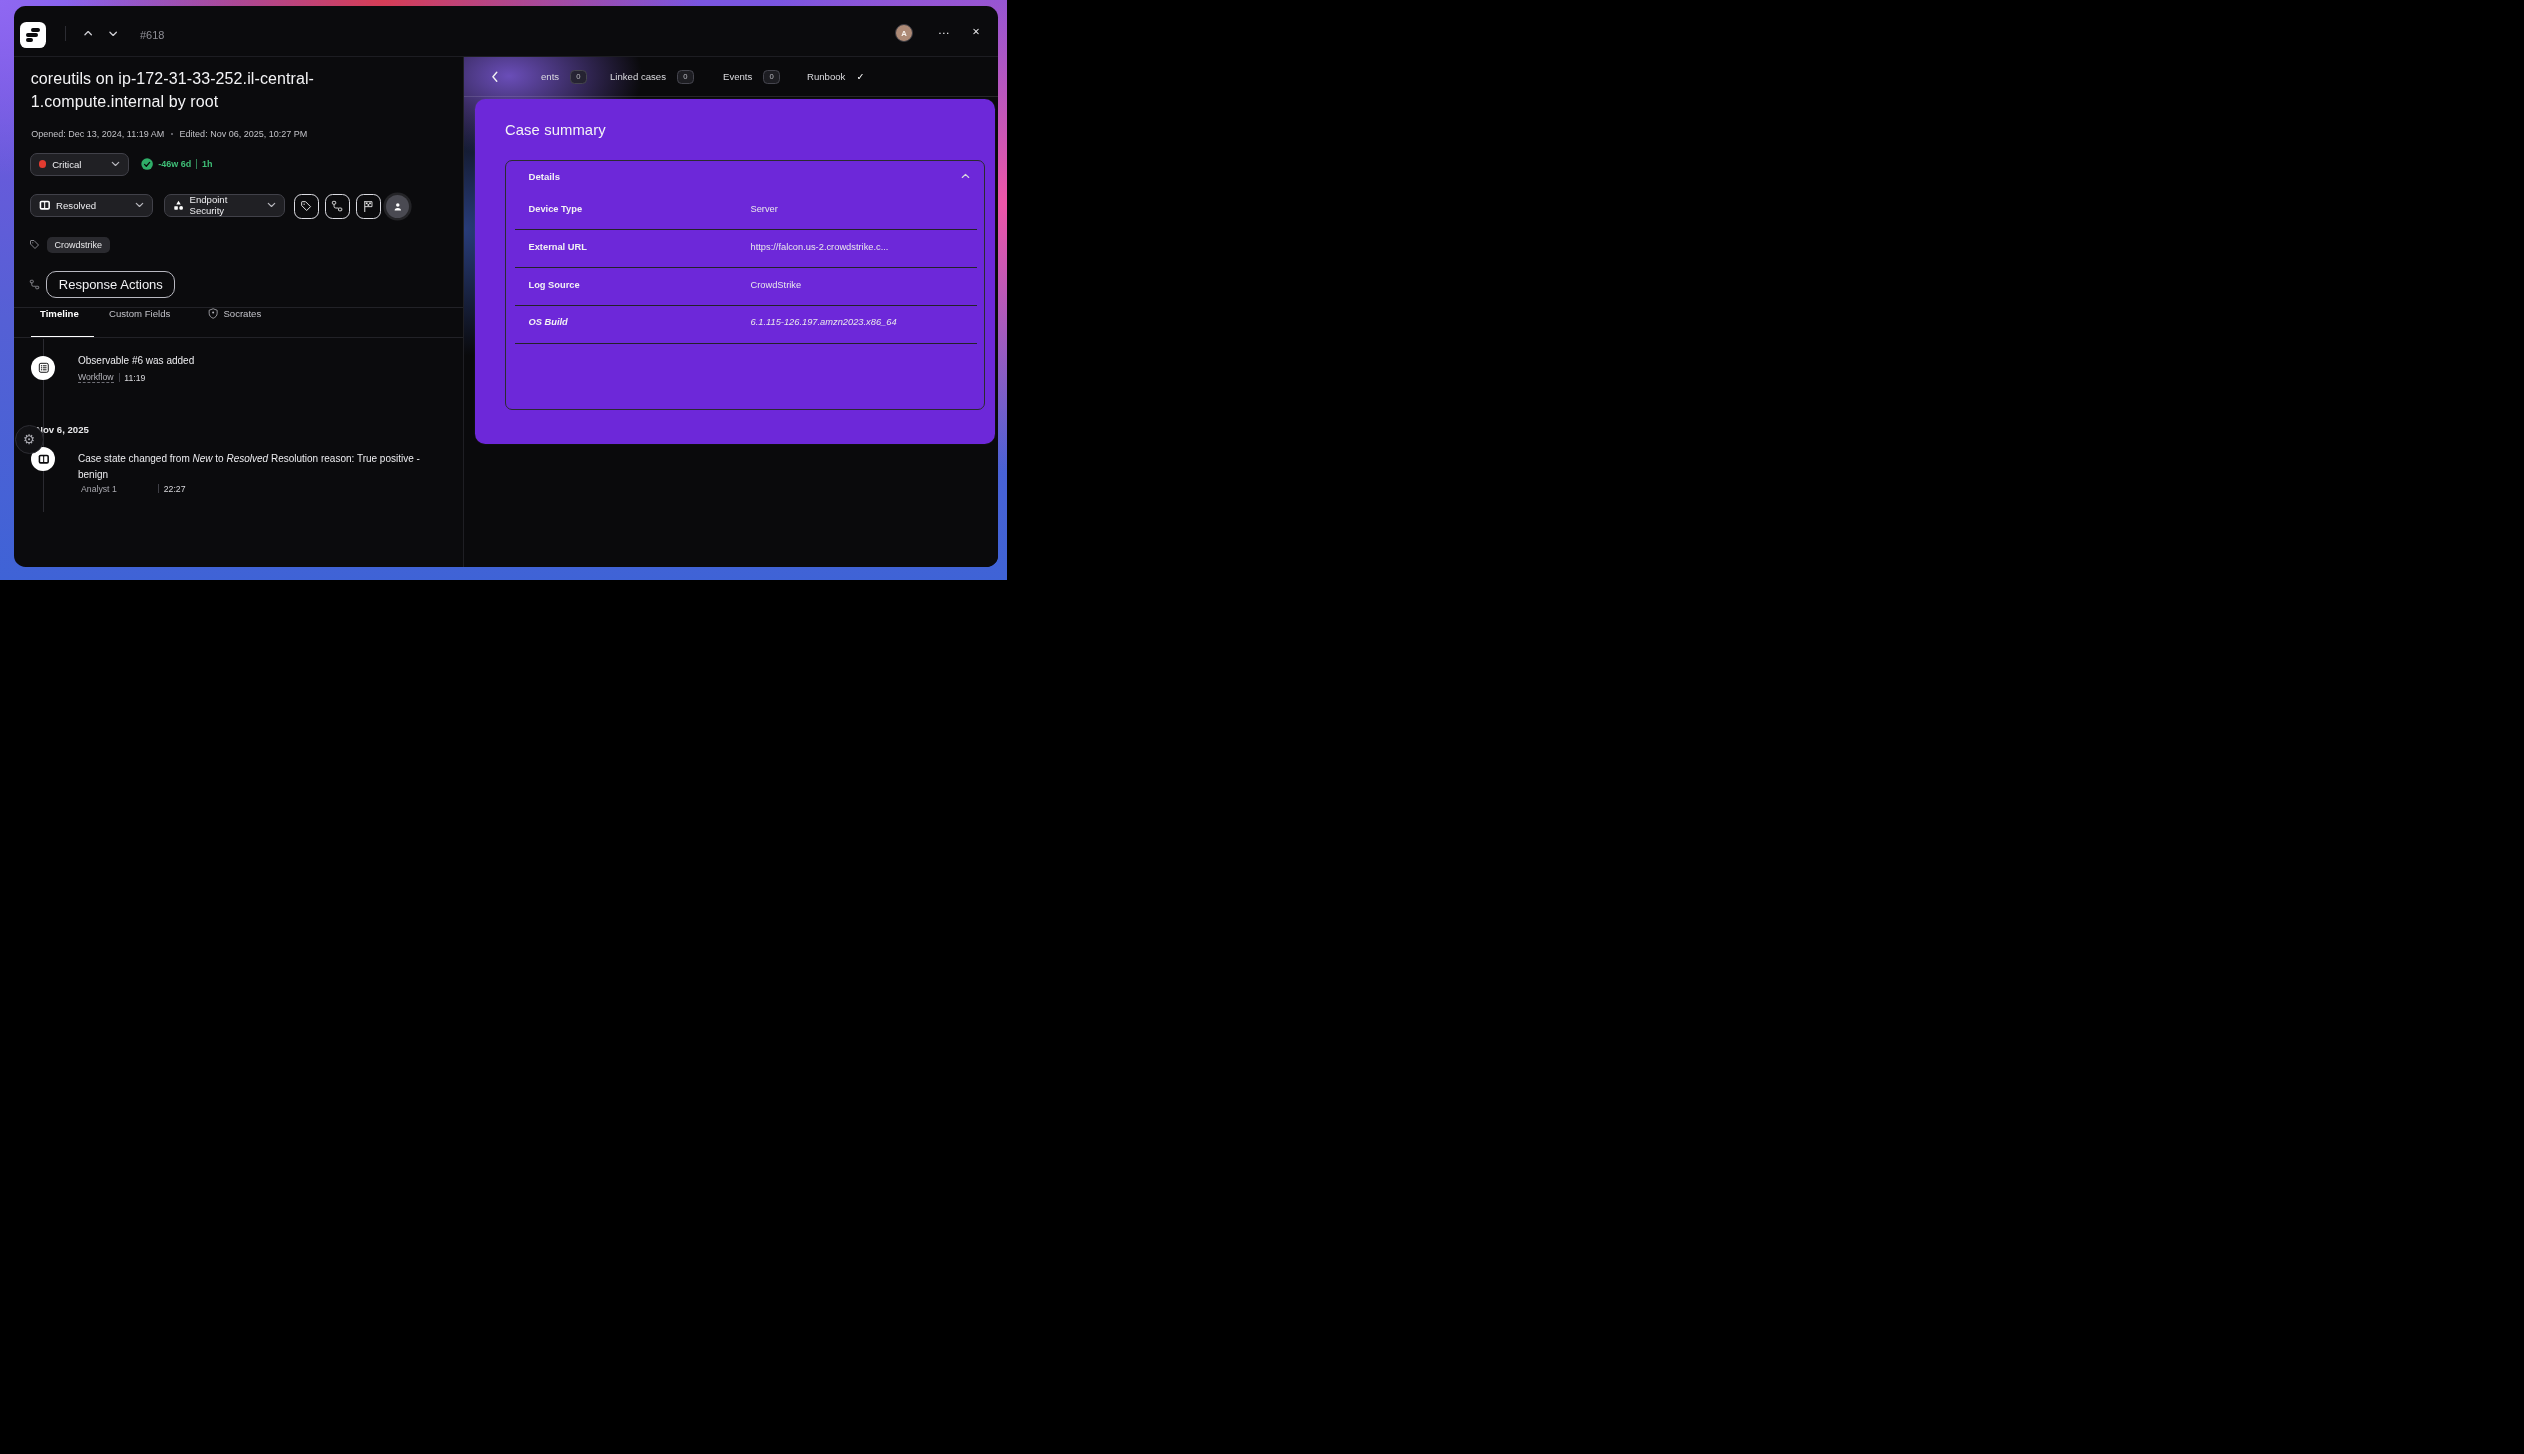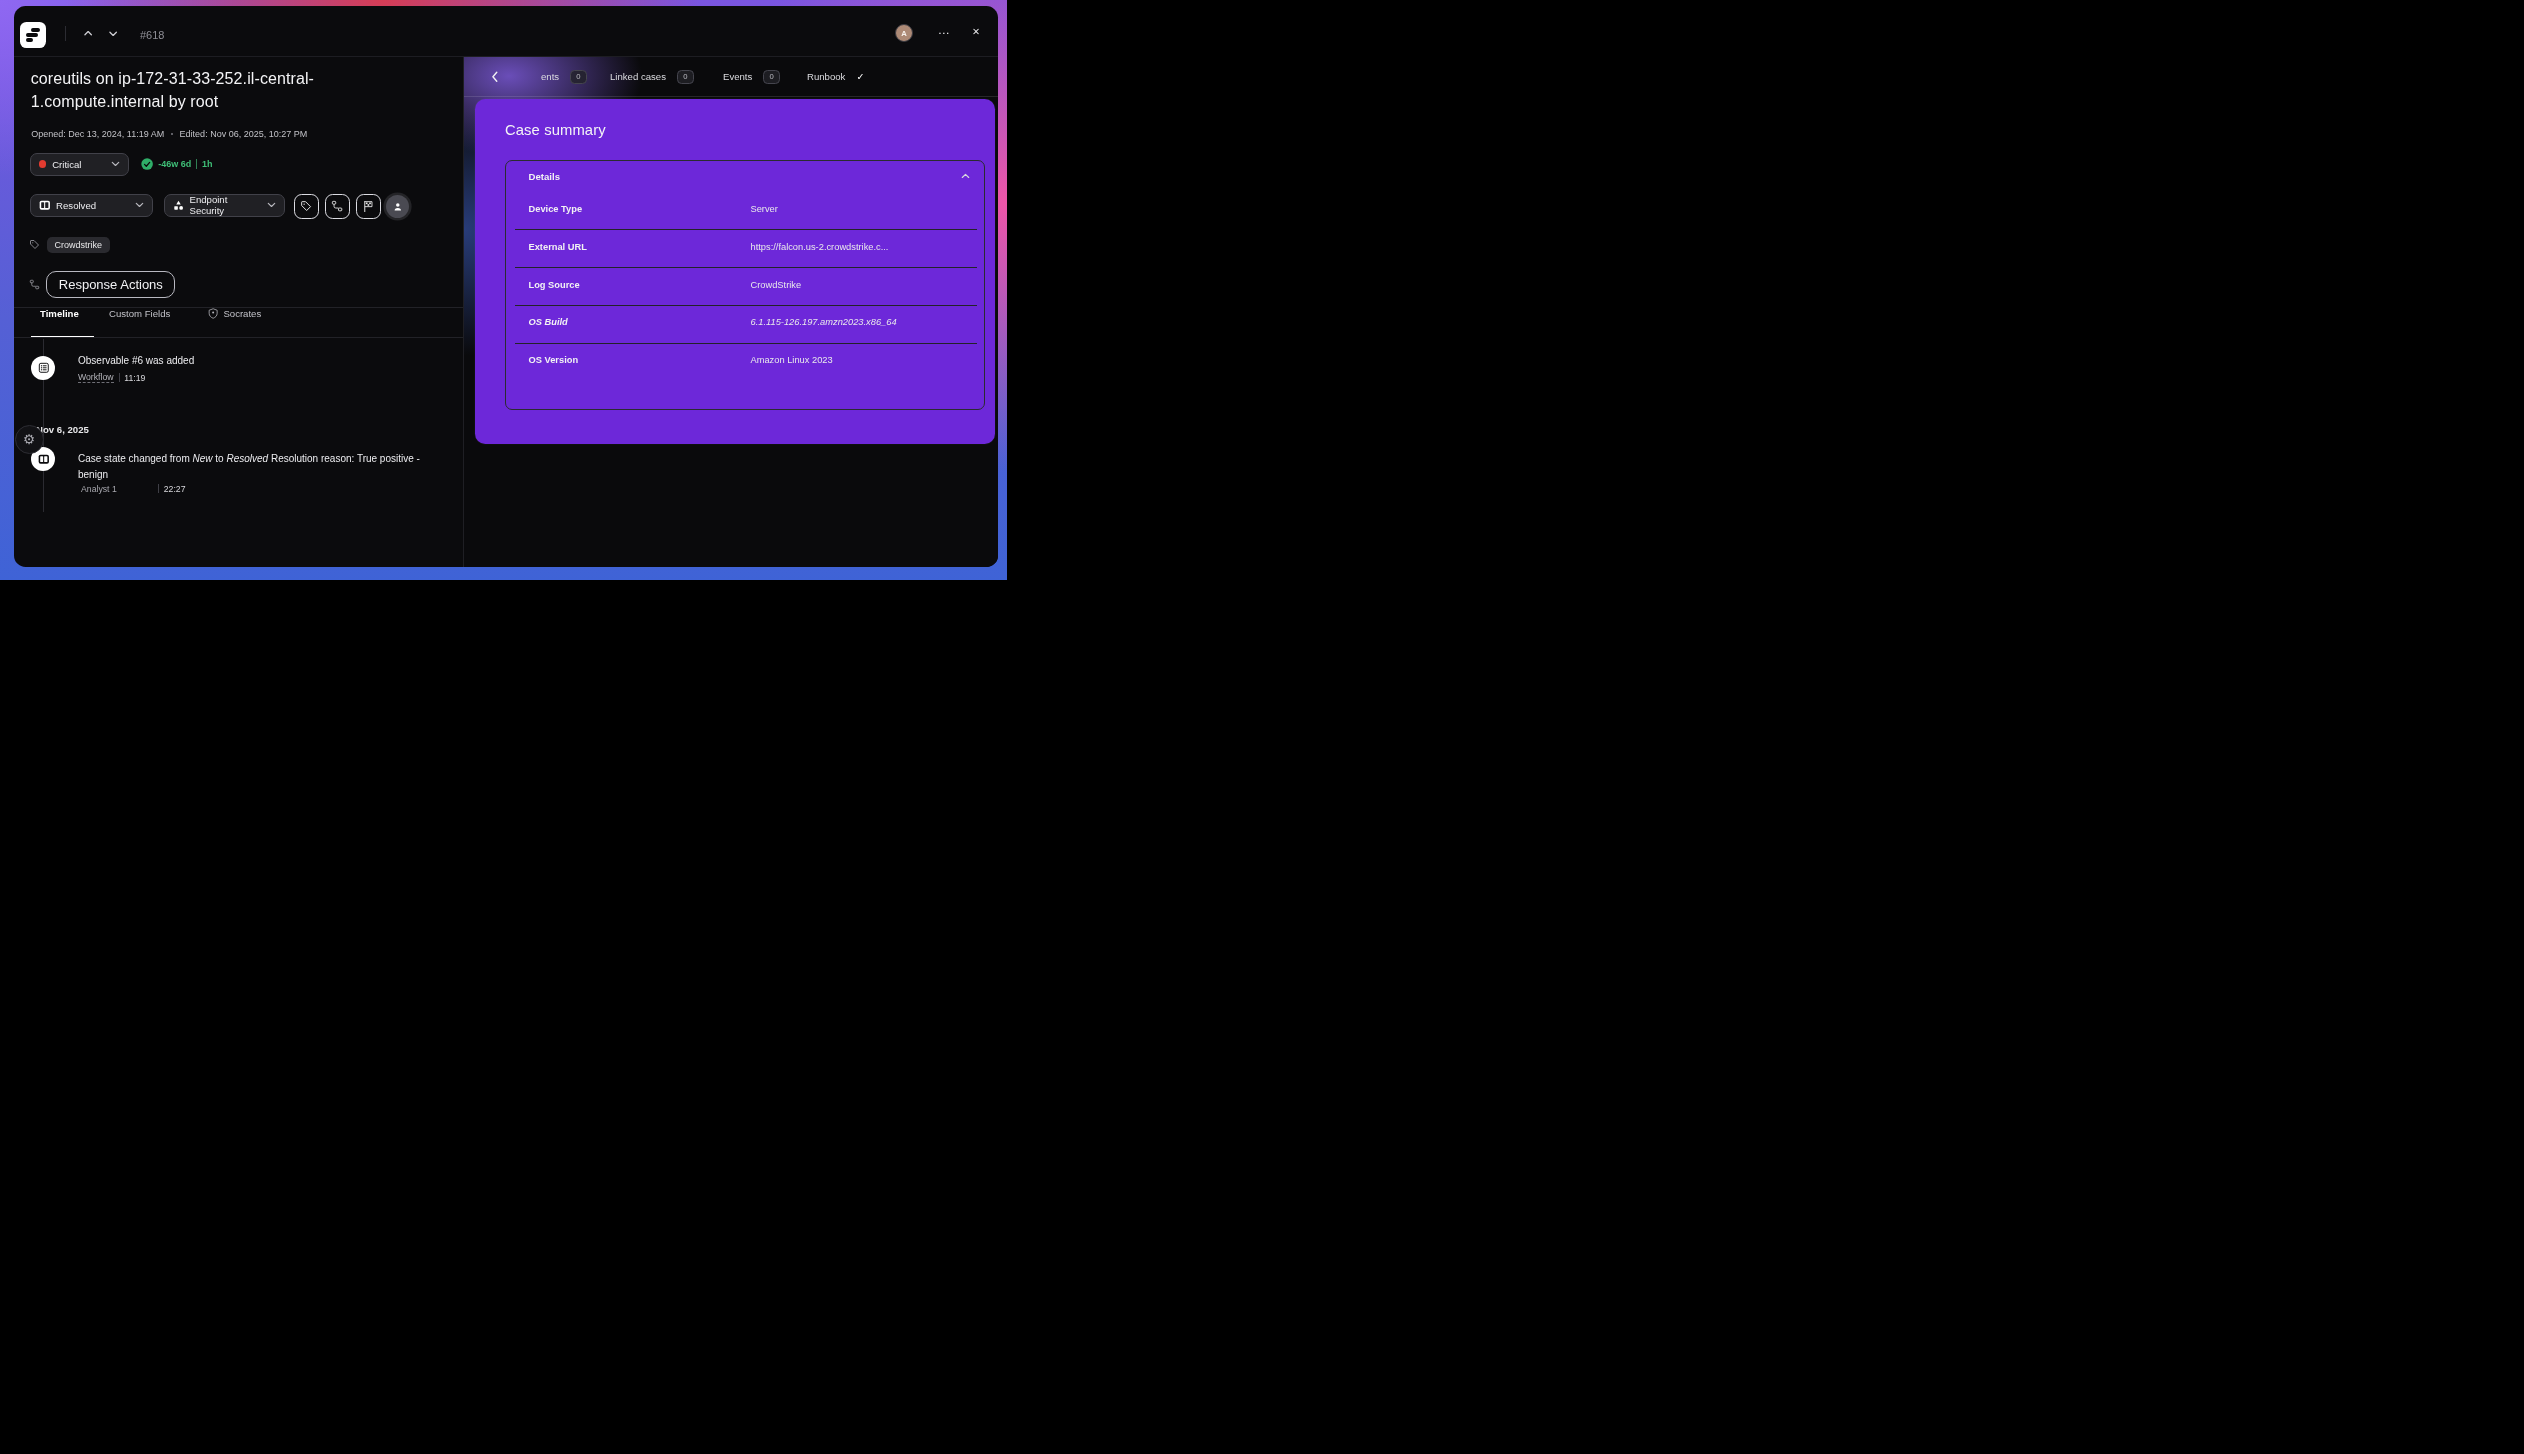--- a/index.html
+++ b/index.html
@@ -360,24 +360,20 @@
           <div class="drow" style="top:107px;">
             <span class="dl">Log Source</span>
             <span class="dv">CrowdStrike</span>
           </div>
           <div class="drow-sep" style="top:144px;"></div>
           <div class="drow" style="top:144px;font-style:italic;">
             <span class="dl">OS Build</span>
             <span class="dv">6.1.115-126.197.amzn2023.x86_64</span>
           </div>
           <div class="drow-sep" style="top:182px;"></div>
-          <div class="drow" style="top:182px;">
-            <span class="dl">OS Version</span>
-            <span class="dv">Amazon Linux 2023</span>
-          </div>
         </div>
       </div>
     </div>
 
     <div class="gear-fab">
       <span class="gear-glyph">⚙</span>
     </div>
 
   </div>
 </div>

